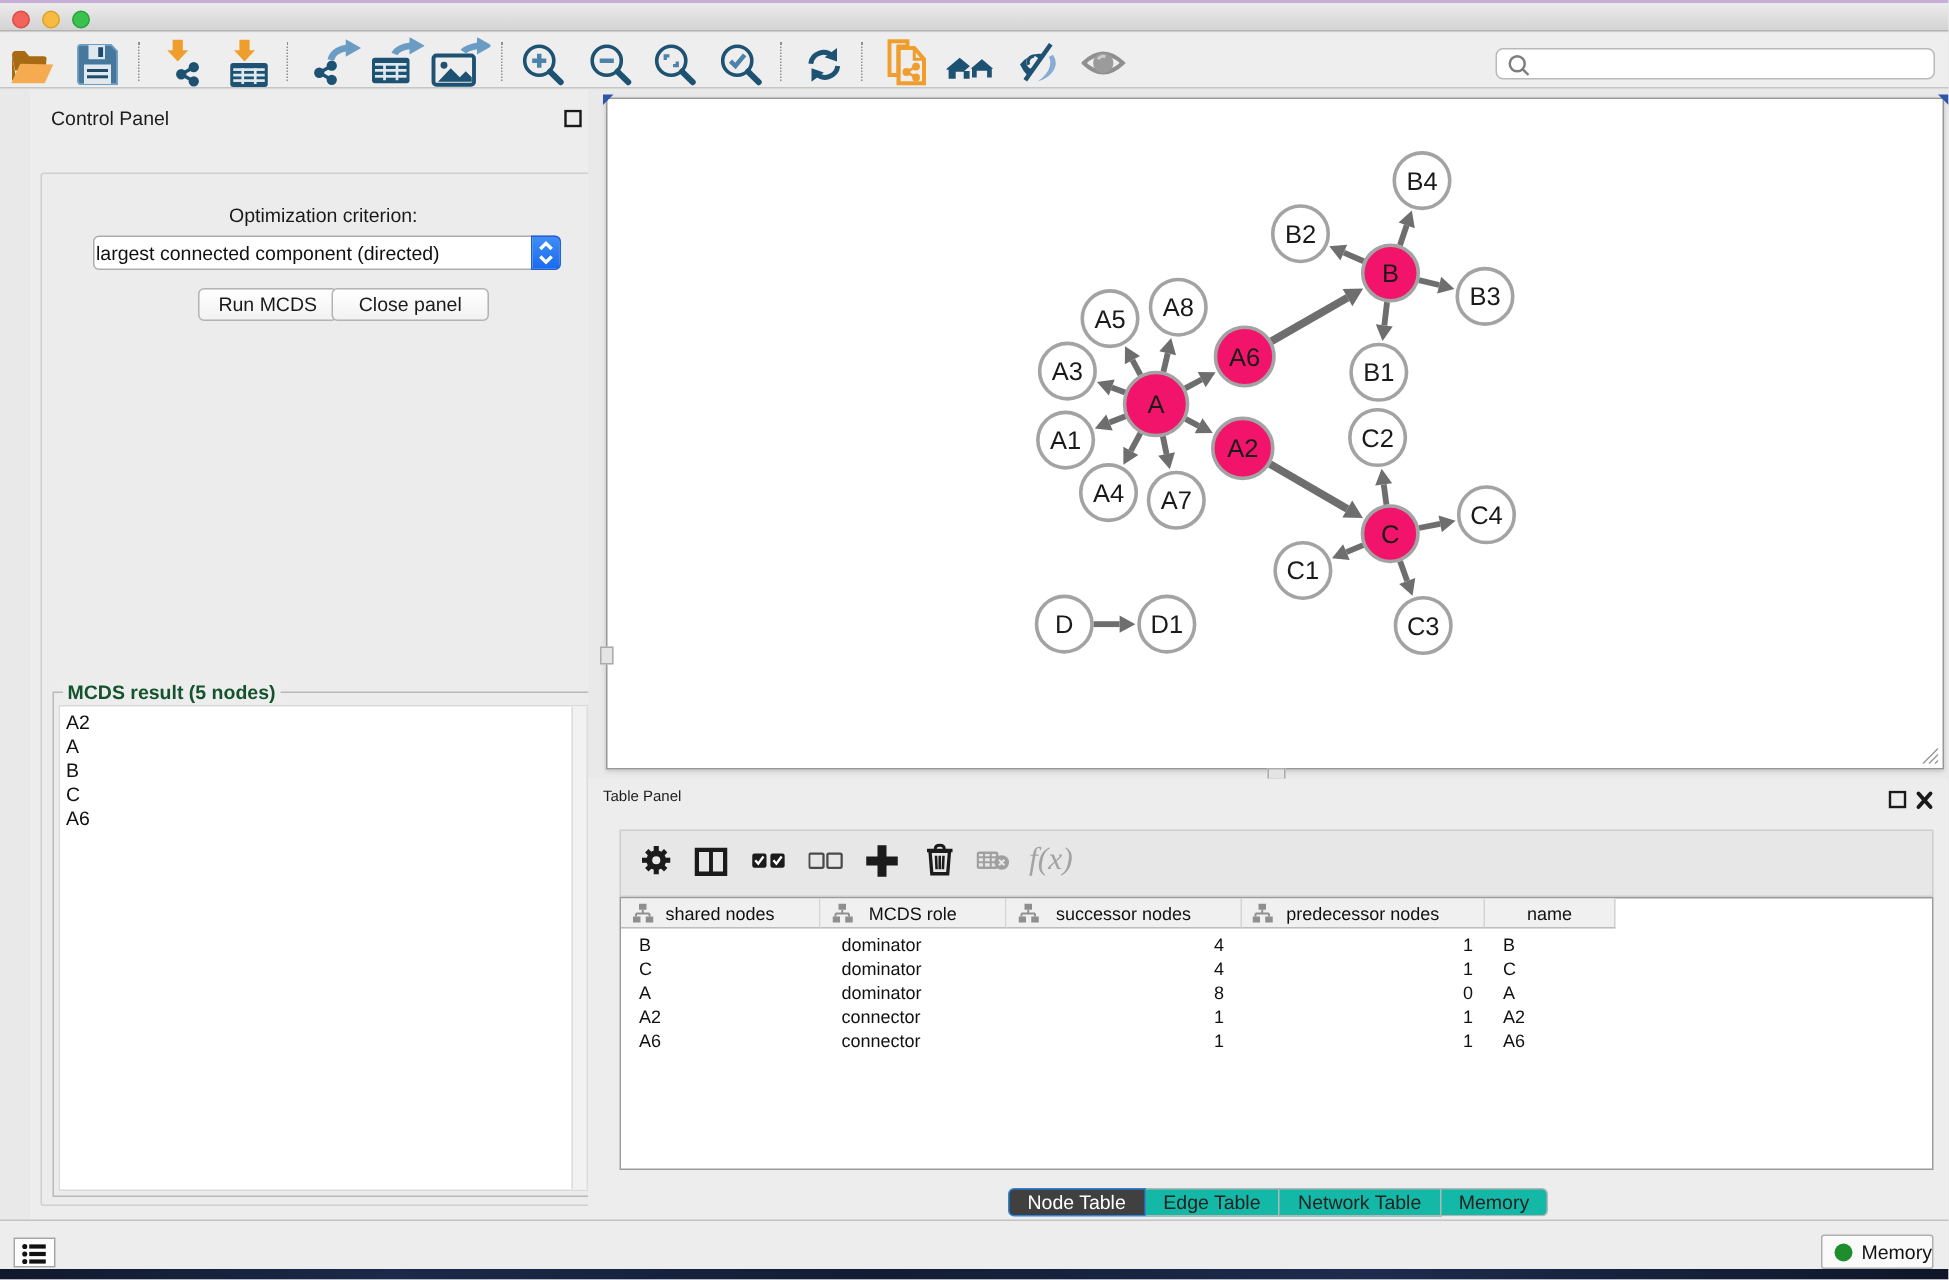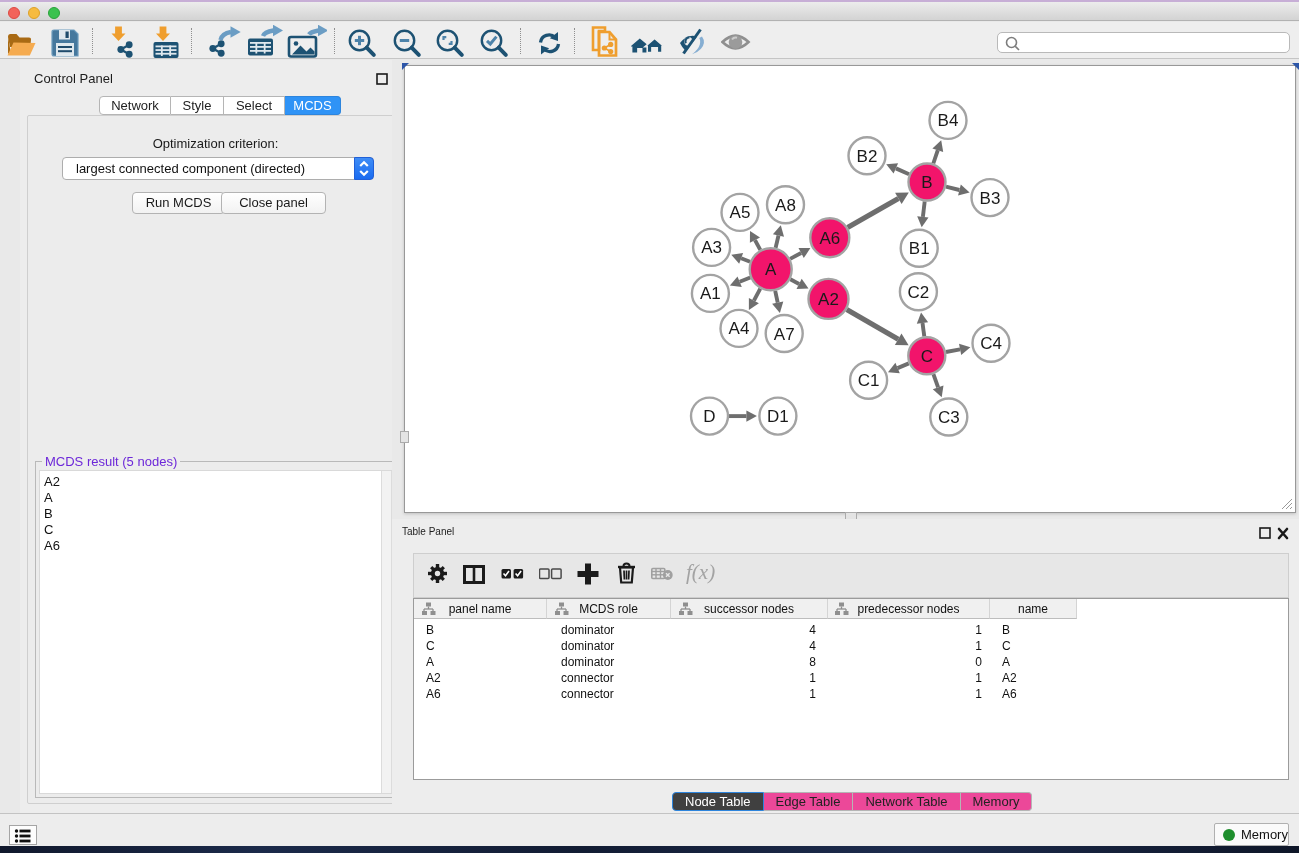--- a/index.html
+++ b/index.html
@@ -39,31 +39,31 @@
   line-height:17px; }
 #cpTabs .tab.first { border-left:1px solid #b5b5b5; border-radius:4px 0 0 4px; }
 #cpTabs .tab.sel { background:#2f93f6; border-color:#2d85dd; color:#fff;
   border-radius:0 4px 4px 0; }
 #cpInner { position:absolute; left:7px; top:55px; width:377px; height:689px;
   border:1px solid #cfcfcf; border-radius:2px; background:#ececec; }
 #optLabel { position:absolute; left:0; width:391px; top:76px; text-align:center;
   font-size:13px; color:#1a1a1a; }
 #combo { position:absolute; left:42px; top:97px; width:312px; height:23px;
   background:#fff; border:1px solid #adadad; border-radius:4px;
-  font-size:13px; color:#111; line-height:21px; padding-left:13px; }
+  font-size:13px; color:#111; line-height:21px; padding-left:1px; }
 #combo .spin { position:absolute; right:-1px; top:-1px; width:20px; height:23px;
   border-radius:0 4px 4px 0; background:linear-gradient(#3f8df6,#1a6bf0);
   border:1px solid #2160d8; }
 .btn { position:absolute; height:22px; background:linear-gradient(#ffffff,#f2f2f2);
   border:1px solid #b3b3b3; border-radius:4px; font-size:13px; color:#1a1a1a;
   text-align:center; line-height:20px; }
 #groupbox { position:absolute; left:15px; top:401px; width:367px; height:337px;
   border:1px solid #b9b9b9; }
 #groupbox .glabel { position:absolute; left:6px; top:-8px; background:#ededed;
-  padding:0 3px; font-size:13px; color:#6d28d9; }
+  padding:0 3px; font-size:13px; color:#14532d;font-weight:bold; }
 #mcdsList { position:absolute; left:3px; top:8px; width:360px; height:324px;
   background:#fff; border:1px solid #d9d9d9; font-size:13px; color:#111; padding-top:3px; }
 #mcdsList .sb { position:absolute; right:6px; top:0; width:11px; height:100%;
   background:#f2f2f2; border-left:1px solid #dcdcdc; border-right:1px solid #dcdcdc; }
 #mcdsList div.it { padding-left:4px; height:16px; line-height:16px; }
 
 
 #mdi { left:392px; top:60px; width:907px; height:753px; background:#e9e9e9; }
 
 
@@ -83,21 +83,21 @@
 #tpanel .hdr { position:absolute; left:10px; top:7px; font-size:10px; color:#1c1c1c; }
 #ttools { position:absolute; left:21px; top:34px; width:876px; height:45px;
   background:#e7e7e7; border:1px solid #cecece; }
 #ttable { position:absolute; left:21px; top:79px; width:876px; height:182px;
   background:#fff; border:1px solid #9b9b9b; }
 .thcell { position:absolute; top:0; height:20px; background:#f0f0f0;
   border-right:1px solid #d4d4d4; border-bottom:1px solid #bdbdbd;
   font-size:12px; color:#111; text-align:center; line-height:20px; }
 .trow { position:absolute; height:16px; font-size:12px; color:#111; line-height:16px; }
 #btabs { position:absolute; left:280px; top:273px; height:19px; display:flex; }
-#btabs .tab { height:19px; border:1px solid #b5b5b5; border-left:none; background:#ec4899;
+#btabs .tab { height:19px; border:1px solid #b5b5b5; border-left:none; background:#14b8a6;
   font-size:13px; color:#222; line-height:17px; padding:0 12px; }
 #btabs .tab.sel { background:#404040; border-color:#2d85dd; color:#fff;
   border-radius:4px 0 0 4px; border-left:1px solid #2d85dd; }
 #btabs .tab.last { border-radius:0 4px 4px 0; }
 
 
 #statusbar { left:0; top:813px; width:1299px; height:33px; background:#ededed;
   border-top:1px solid #c3c3c3; }
 #listbtn { position:absolute; left:9px; top:11px; width:28px; height:20px;
   background:#fdfdfd; border:1px solid #a5a5a5; }
@@ -248,26 +248,20 @@
 </svg>
 </div>
 </div>
 
 <div class="abs" id="cpanel">
   <div class="hdr">Control Panel</div>
   <svg class="abs" style="left:356px;top:13px" width="32" height="14" viewBox="0 0 32 14">
     <rect x="1" y="1" width="10" height="10" fill="none" stroke="#1a1a1a" stroke-width="1.6"></rect>
     <path d="M20 2 L28 11 M28 2 L20 11" stroke="#1a1a1a" stroke-width="2.6" stroke-linecap="round"></path>
   </svg>
-  <div id="cpTabs">
-    <div class="tab first" style="width:72px">Network</div>
-    <div class="tab" style="width:53px">Style</div>
-    <div class="tab" style="width:61px">Select</div>
-    <div class="tab sel" style="width:56px">MCDS</div>
-  </div>
   <div id="cpInner"></div>
   <div id="optLabel">Optimization criterion:</div>
   <div id="combo">largest connected component (directed)
     <div class="spin">
       <svg width="18" height="21" viewBox="0 0 18 21">
         <path d="M5.2 8 L9 4.2 L12.8 8" fill="none" stroke="#fff" stroke-width="2.2"></path>
         <path d="M5.2 13 L9 16.8 L12.8 13" fill="none" stroke="#fff" stroke-width="2.2"></path>
       </svg>
     </div>
   </div>
@@ -439,21 +433,21 @@
 <line x1="9.5" y1="2.5" x2="9.5" y2="12.5" stroke="#a0a0a0" stroke-width="1.4"></line>
 <circle cx="16.8" cy="9" r="4.9" fill="#a0a0a0"></circle>
 <path d="M15 7.2 L18.6 10.8 M18.6 7.2 L15 10.8" stroke="#e7e7e7" stroke-width="1.4"></path>
       </svg>
 <svg style="position:absolute;left:272px;top:8px" width="36" height="24" viewBox="0 0 36 24">
         <text x="0" y="17" font-family="Liberation Serif, serif" font-style="italic" font-size="21" fill="#a3a3a3">f(x)</text>
       </svg>
 </div>
   <div id="ttable">
     <div id="thead">
-<div class="thcell" style="left:0px;width:133px;">panel name</div>
+<div class="thcell" style="left:0px;width:133px;">shared nodes</div>
 <div class="thcell" style="left:133px;width:124px;">MCDS role</div>
 <div class="thcell" style="left:257px;width:157px;">successor nodes</div>
 <div class="thcell" style="left:414px;width:162px;">predecessor nodes</div>
 <div class="thcell" style="left:576px;width:87px;">name</div>
 <svg style="position:absolute;left:8px;top:3px" width="14" height="14" viewBox="0 0 14 14">
           <rect x="4" y="0.5" width="5" height="4" fill="#8f8f8f"></rect>
           <line x1="6.5" y1="4.5" x2="6.5" y2="7" stroke="#8f8f8f" stroke-width="1.3"></line>
           <line x1="2" y1="7" x2="11" y2="7" stroke="#8f8f8f" stroke-width="1.3"></line>
           <line x1="2" y1="7" x2="2" y2="9" stroke="#8f8f8f" stroke-width="1.3"></line>
           <line x1="11" y1="7" x2="11" y2="9" stroke="#8f8f8f" stroke-width="1.3"></line>

